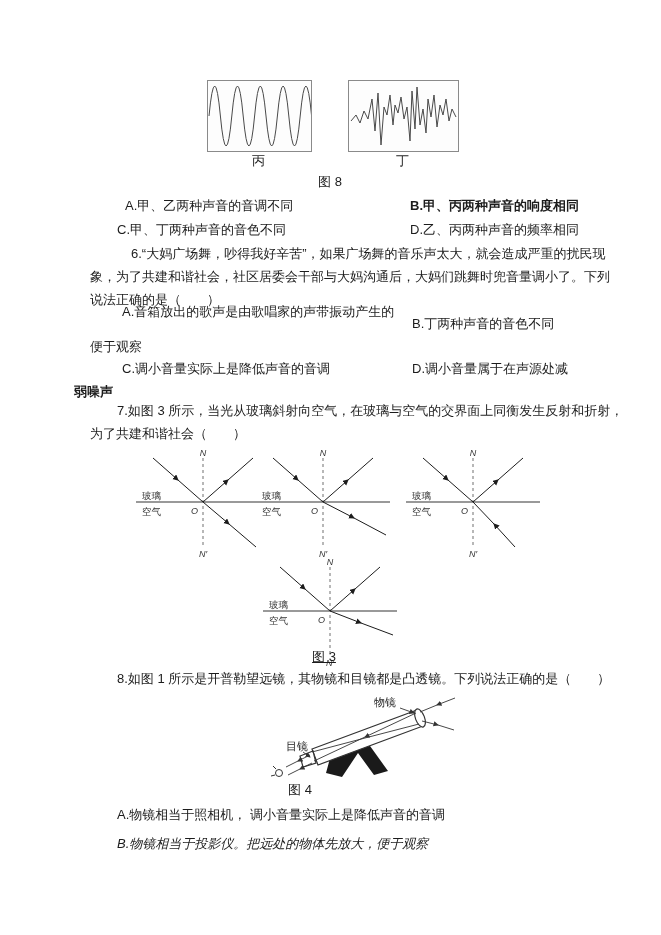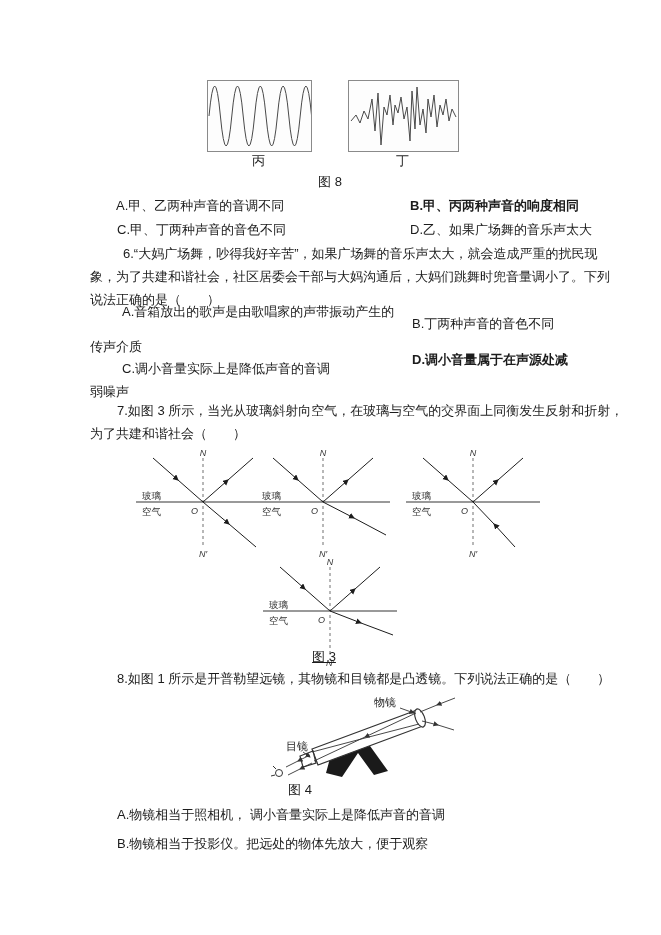--- a/index.html
+++ b/index.html
@@ -26,35 +26,35 @@
 </div>
 <div class="wavebox" style="left:348px;top:80px;width:109px;height:70px;">
   <svg width="109" height="70" viewBox="0 0 109 70">
     <polyline points="2,40 7,34 11,42 15,30 19,38 23,18 26,50 29,12 32,64 35,26 38,34 41,14 44,44 46,24 49,32 52,16 55,38 58,26 61,60 63,10 66,48 68,6 71,44 74,28 77,52 79,18 82,36 85,14 88,46 91,24 94,34 97,18 100,40 103,28 107,36" fill="none" stroke="#4a4a4a" stroke-width="1"></polyline>
   </svg>
 </div>
 <div class="abs cap" style="left:207px;top:152px;width:103px;">丙</div>
 <div class="abs cap" style="left:348px;top:152px;width:109px;">丁</div>
 <div class="abs cap" style="left:290px;top:173px;width:80px;">图 8</div>
 
-<div class="abs t" style="left:116px;top:198px;">A.甲、乙两种声音的音调不同</div>
+<div class="abs t" style="left:125px;top:198px;">A.甲、乙两种声音的音调不同</div>
 <div class="abs t" style="left:410px;top:198px;font-weight:bold;">B.甲、丙两种声音的响度相同</div>
 <div class="abs t" style="left:117px;top:222px;">C.甲、丁两种声音的音色不同</div>
-<div class="abs t" style="left:410px;top:222px;">D.乙、如果广场舞的音乐声太大</div>
+<div class="abs t" style="left:410px;top:222px;">D.乙、丙两种声音的频率相同</div>
 
-<div class="abs t" style="left:123px;top:246px;">6.“大妈广场舞，吵得我好辛苦”，如果广场舞的音乐声太大，就会造成严重的扰民现</div>
+<div class="abs t" style="left:131px;top:246px;">6.“大妈广场舞，吵得我好辛苦”，如果广场舞的音乐声太大，就会造成严重的扰民现</div>
 <div class="abs t" style="left:90px;top:269px;">象，为了共建和谐社会，社区居委会干部与大妈沟通后，大妈们跳舞时兜音量调小了。下列</div>
 <div class="abs t" style="left:90px;top:292px;">说法正确的是（　　）</div>
 
 <div class="abs t" style="left:122px;top:304px;">A.音箱放出的歌声是由歌唱家的声带振动产生的</div>
 <div class="abs t" style="left:412px;top:316px;">B.丁两种声音的音色不同</div>
-<div class="abs t" style="left:90px;top:339px;">传声介质</div>
+<div class="abs t" style="left:90px;top:339px;">便于观察</div>
 <div class="abs t" style="left:122px;top:361px;">C.调小音量实际上是降低声音的音调</div>
-<div class="abs t" style="left:412px;top:352px;font-weight:bold;">D.调小音量属于在声源处减</div>
-<div class="abs t" style="left:90px;top:384px;">弱噪声</div>
+<div class="abs t" style="left:412px;top:361px;">D.调小音量属于在声源处减</div>
+<div class="abs t" style="left:74px;top:384px;font-weight:bold;">弱噪声</div>
 
 <div class="abs t" style="left:117px;top:403px;">7.如图 3 所示，当光从玻璃斜射向空气，在玻璃与空气的交界面上同衡发生反射和折射，</div>
 <div class="abs t" style="left:90px;top:426px;">为了共建和谐社会（　　）</div>
 
 <svg class="abs" style="left:128px;top:448px;" width="150" height="110" viewBox="0 0 150 110">
   <defs>
       <marker id="a1" markerWidth="8" markerHeight="8" refX="5" refY="3" orient="auto">
         <path d="M0,0 L6,3 L0,6 Z" fill="#1c1c1c"></path>
       </marker>
     </defs>
@@ -158,13 +158,13 @@
 
   <text x="115" y="13" text-anchor="middle" font-size="11" fill="#1c1c1c">物镜</text>
   <line x1="130" y1="15" x2="144" y2="20" stroke="#333" stroke-width="0.9" marker-end="url(#a5)"></line>
   <text x="27" y="57" text-anchor="middle" font-size="11" fill="#1c1c1c">目镜</text>
   <line x1="33" y1="59" x2="40" y2="64" stroke="#333" stroke-width="0.9" marker-end="url(#a5)"></line>
 </svg>
 
 <div class="abs cap" style="left:250px;top:781px;width:100px;">图 4</div>
 
 <div class="abs t" style="left:117px;top:807px;">A.物镜相当于照相机， 调小音量实际上是降低声音的音调</div>
-<div class="abs t" style="left:117px;top:836px;">B.物镜相当于投影仪。把远处的物体先放大，便于观察</div>
+<div class="abs t" style="left:117px;top:836px;font-style:italic;">B.物镜相当于投影仪。把远处的物体先放大，便于观察</div>
 
 </body></html>

